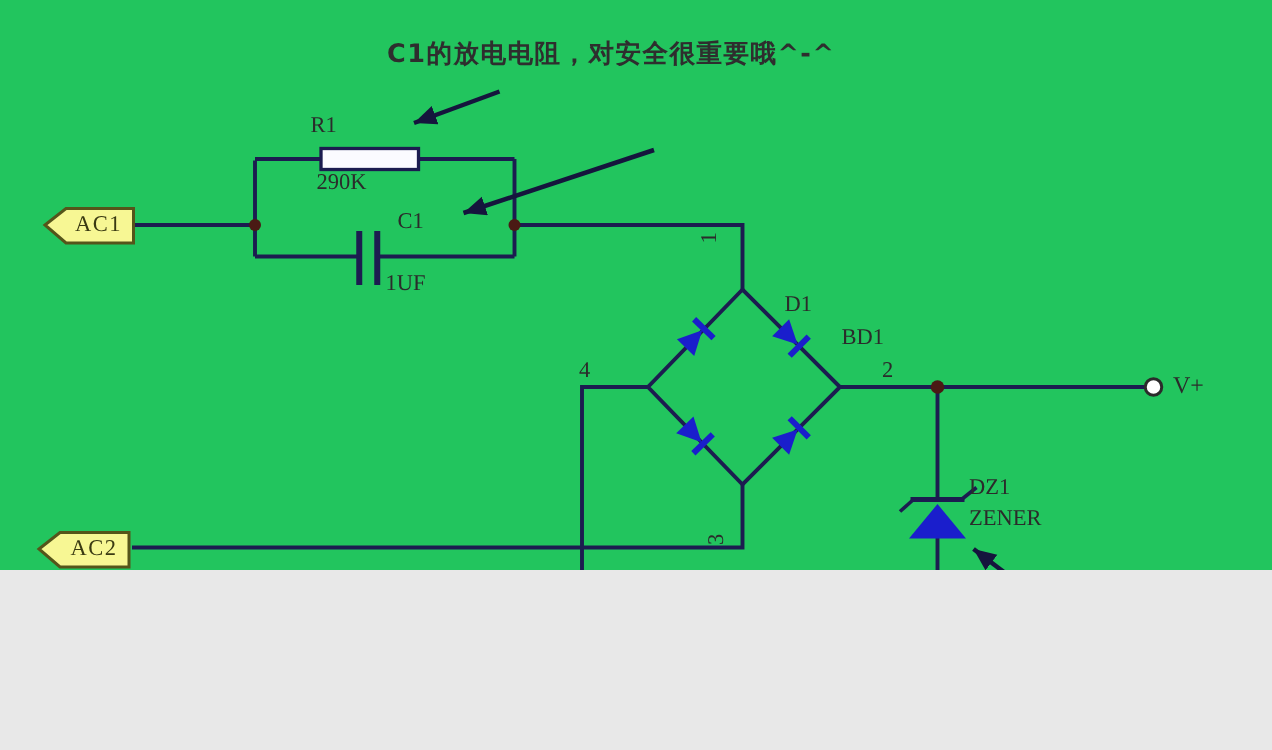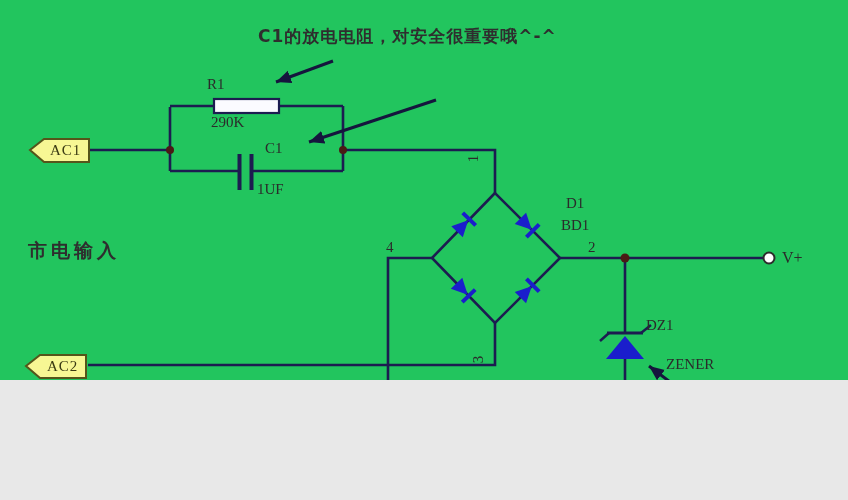--- a/index.html
+++ b/index.html
@@ -110,37 +110,36 @@
     <polygon points="26,366 40,355 86,355 86,378 40,378" fill="#f7f794" stroke="#55551a" stroke-width="2"></polygon>
 
     <g stroke="#15153d" stroke-width="3" fill="none">
       <line x1="333" y1="61" x2="276" y2="82" marker-end="url(#ah)"></line>
       <line x1="436" y1="100" x2="309" y2="142" marker-end="url(#ah)"></line>
       <line x1="682" y1="391" x2="649" y2="366" marker-end="url(#ah)"></line>
     </g>
   </svg>
 
   <span class="anno" style="left:258px;top:27px;">C1的放电电阻，对安全很重要哦^-^</span>
-  <span class="anno" style="left:28px;top:240px;font-size:19px;letter-spacing:4px;">市电输入</span>
 
   <span class="conn-text" style="left:50px;top:143px;">AC1</span>
   <span class="conn-text" style="left:47px;top:359px;">AC2</span>
 
   <span class="lbl" style="left:207px;top:77px;">R1</span>
   <span class="lbl" style="left:211px;top:115px;">290K</span>
   <span class="lbl" style="left:265px;top:141px;">C1</span>
   <span class="lbl" style="left:257px;top:182px;">1UF</span>
 
-  <span class="lbl" style="left:566px;top:196px;">D1</span>
+  <span class="lbl" style="left:523px;top:196px;">D1</span>
   <span class="lbl" style="left:561px;top:218px;">BD1</span>
 
   <span class="lbl rot" style="left:470px;top:151px;">1</span>
   <span class="lbl" style="left:588px;top:240px;">2</span>
   <span class="lbl rot" style="left:475px;top:352px;">3</span>
   <span class="lbl" style="left:386px;top:240px;">4</span>
 
   <span class="lbl" style="left:646px;top:318px;">DZ1</span>
-  <span class="lbl" style="left:646px;top:357px;margin-left:20px;">ZENER</span>
+  <span class="lbl" style="left:646px;top:339px;">ZENER</span>
 
   <span class="lbl" style="left:782px;top:250px;font-size:16px;">V+</span>
   <span class="lbl" style="left:780px;top:422px;font-size:16px;">V-</span>
 
 </div>
 
 </body></html>

